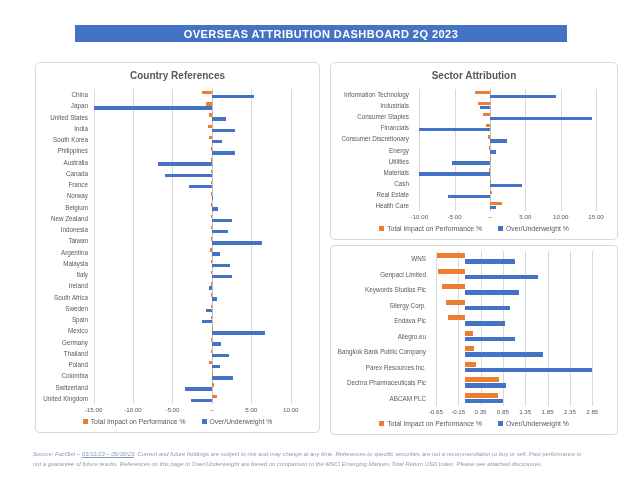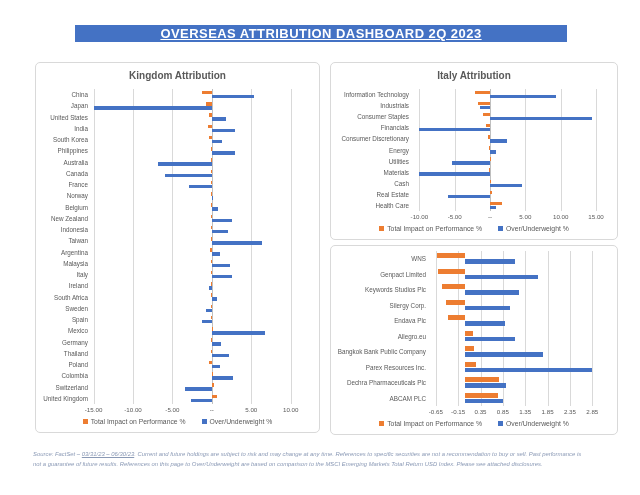--- a/index.html
+++ b/index.html
@@ -2,21 +2,21 @@
 <html><head>
 <meta charset="utf-8">
 <style>
   html,body{margin:0;padding:0;background:#fff;}
   #page{position:relative;width:640px;height:495px;background:#ffffff;overflow:hidden;
         font-family:"Liberation Sans", sans-serif;}
 
   
   #banner{position:absolute;left:75px;top:25px;width:492px;height:17px;
           display:flex;align-items:center;justify-content:center;}
-  #banner .banner-text{color:#ffffff;font-size:13px;font-weight:bold;letter-spacing:.45px;text-decoration:underline;}
+  #banner .banner-text{color:#ffffff;font-size:11px;font-weight:bold;letter-spacing:.45px;}
 
   
   .chart-panel{position:absolute;background:#fff;border:1px solid #D9D9D9;border-radius:5px;
                box-sizing:border-box;display:flex;flex-direction:column;padding:5px 6px 4px 6px;}
   #panel-country{left:35px;top:62px;width:285px;height:371px;}
   #panel-sector{left:330px;top:62px;width:288px;height:178px;}
   #panel-contrib{left:330px;top:245px;width:288px;height:190px;}
 
   .chart-title{flex:0 0 15px;text-align:center;font-size:10px;font-weight:bold;color:#595959;
                margin:2px 0 4px 0;}
@@ -66,21 +66,21 @@
 </head>
 <body>
 
 <div id="page">
 
   <div id="banner" style="background: rgb(68, 114, 196);">
     <span class="banner-text">OVERSEAS ATTRIBUTION DASHBOARD 2Q 2023</span>
   </div>
 
   <div id="panel-country" class="chart-panel">
-      <div class="chart-title">Kingdom Attribution</div>
+      <div class="chart-title">Country References</div>
       <div class="chart-body">
         <div class="grid-layer">
           <div class="gridline" style="left: 0.769231%;"></div>
           <div class="gridline" style="left: 20%;"></div>
           <div class="gridline" style="left: 39.2308%;"></div>
           <div class="zero-line" style="left: 58.4615%;"></div>
           <div class="gridline" style="left: 77.6923%;"></div>
           <div class="gridline" style="left: 96.9231%;"></div>
         </div>
         <div class="rows">
@@ -296,21 +296,21 @@
           <span>Total Impact on Performance %</span>
         </div>
         <div class="legend-item">
           <span class="legend-swatch" style="background: rgb(68, 114, 196);"></span>
           <span>Over/Underweight %</span>
         </div>
       </div>
     </div>
 
   <div id="panel-sector" class="chart-panel">
-      <div class="chart-title">Italy Attribution</div>
+      <div class="chart-title">Sector Attribution</div>
       <div class="chart-body">
         <div class="grid-layer">
           <div class="gridline" style="left: 3.38346%;"></div>
           <div class="gridline" style="left: 22.1805%;"></div>
           <div class="zero-line" style="left: 40.9774%;"></div>
           <div class="gridline" style="left: 59.7744%;"></div>
           <div class="gridline" style="left: 78.5714%;"></div>
           <div class="gridline" style="left: 97.3684%;"></div>
         </div>
         <div class="rows">

